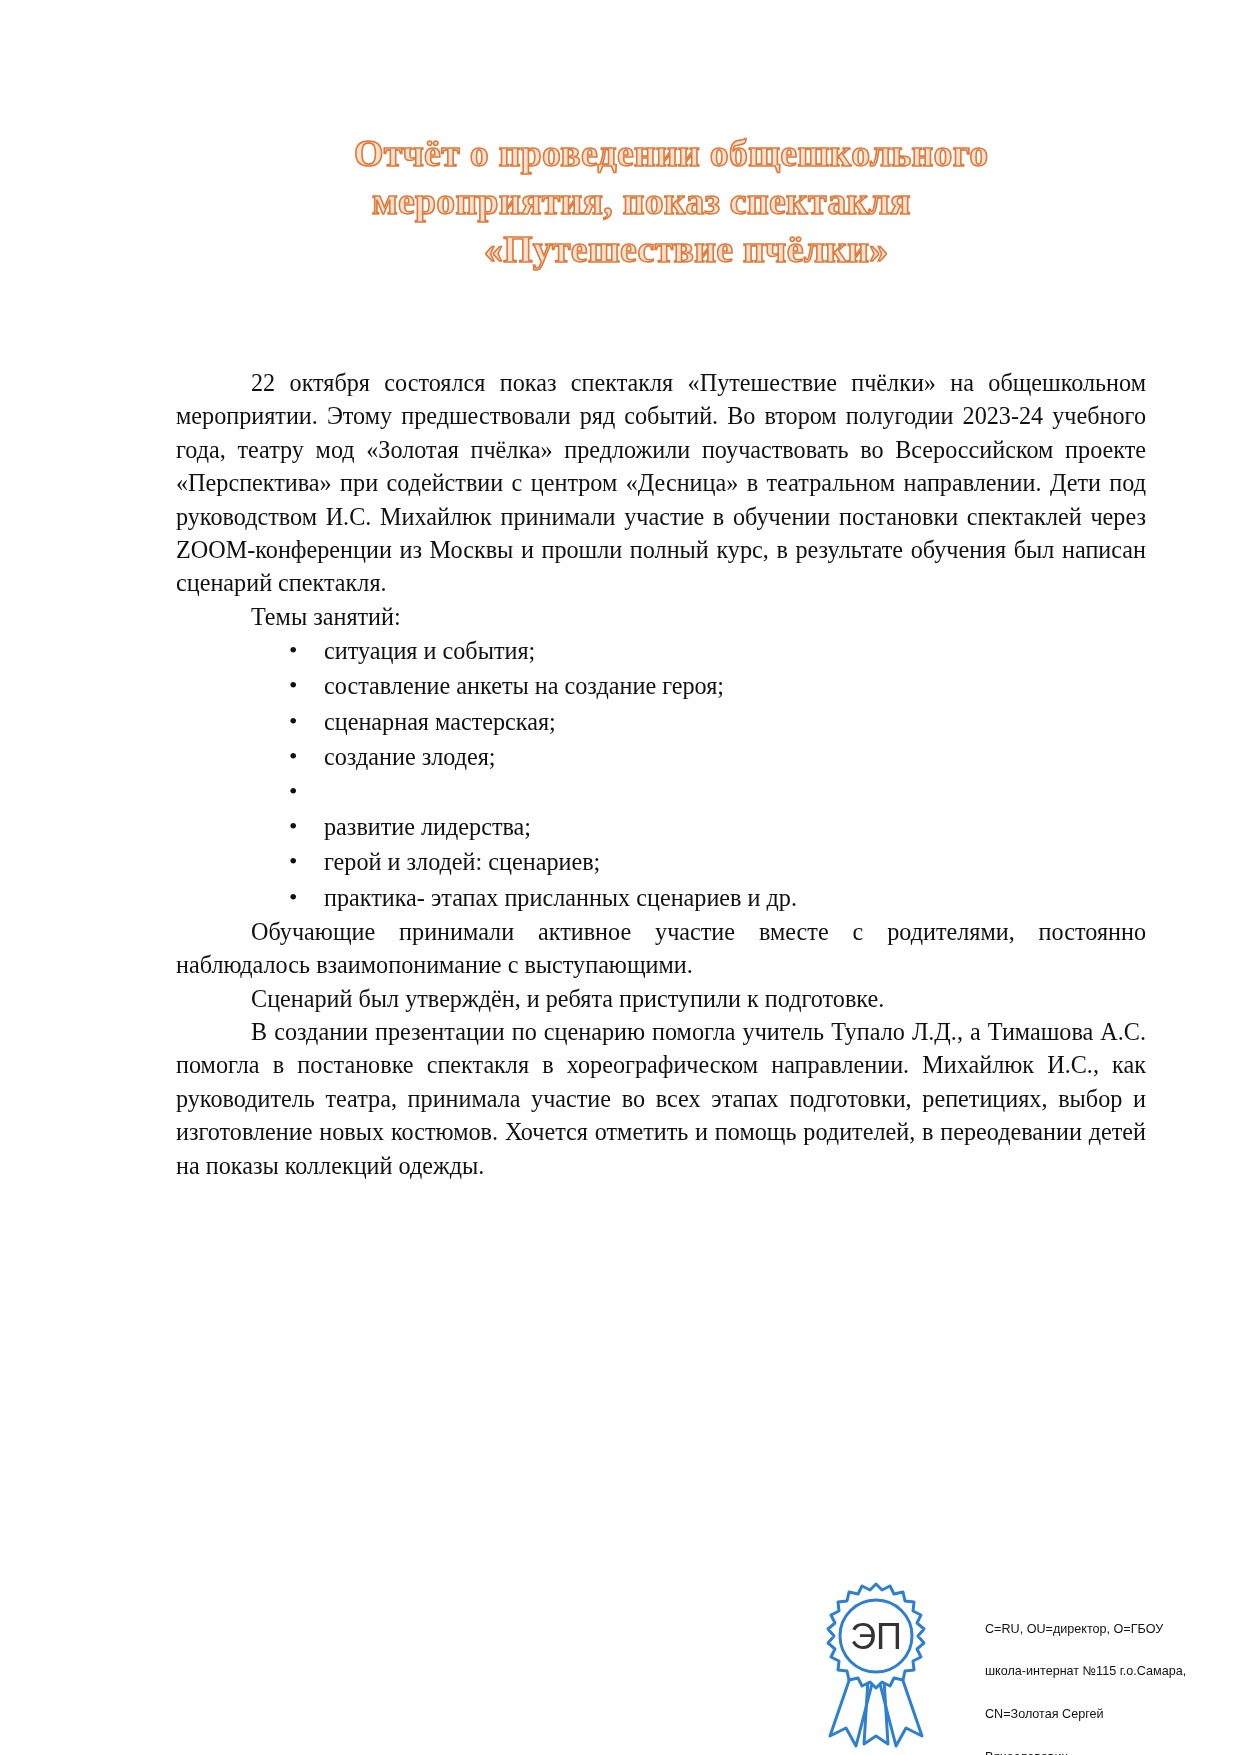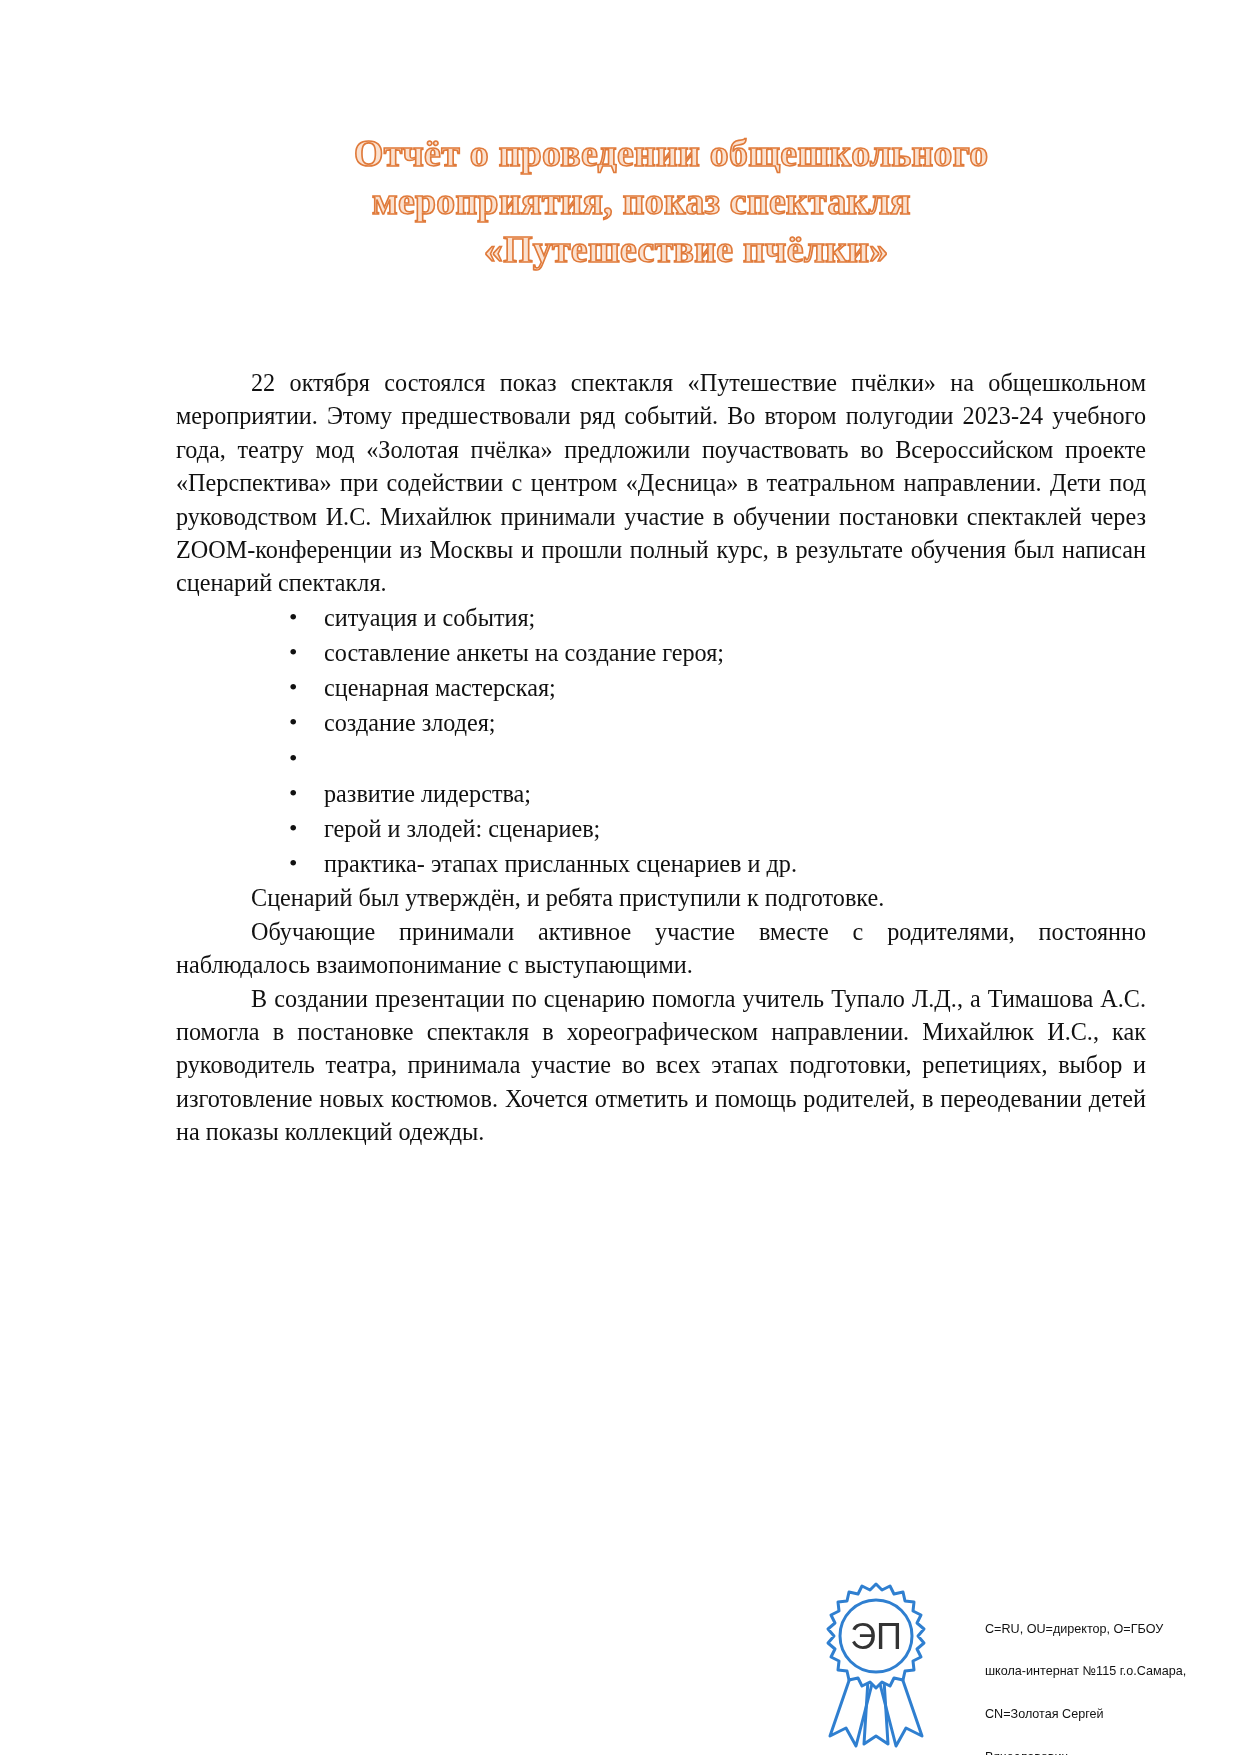--- a/index.html
+++ b/index.html
@@ -50,32 +50,33 @@
 <body>
 
 <div class="page">
 
   <div class="title t1">Отчёт о проведении общешкольного</div>
   <div class="title t2">мероприятия, показ спектакля</div>
   <div class="title t3">«Путешествие пчёлки»</div>
 
   <div class="body">
     <p class="p">22 октября состоялся показ спектакля «Путешествие пчёлки» на общешкольном мероприятии. Этому предшествовали ряд событий. Во втором полугодии 2023-24 учебного года, театру мод «Золотая пчёлка» предложили поучаствовать во Всероссийском проекте «Перспектива» при содействии с центром «Десница» в театральном направлении. Дети под руководством И.С. Михайлюк принимали участие в обучении постановки спектаклей через ZOOM-конференции из Москвы и прошли полный курс, в результате обучения был написан сценарий спектакля.</p>
+    <p class="p nojust">Темы занятий:</p>
     <ul class="list">
       <li><span class="bullet">•</span><span>ситуация и события;</span></li>
       <li><span class="bullet">•</span><span>составление анкеты на создание героя;</span></li>
       <li><span class="bullet">•</span><span>сценарная мастерская;</span></li>
       <li><span class="bullet">•</span><span>создание злодея;</span></li>
       <li><span class="bullet">•</span></li>
       <li><span class="bullet">•</span><span>развитие лидерства;</span></li>
       <li><span class="bullet">•</span><span>герой и злодей: сценариев;</span></li>
       <li><span class="bullet">•</span><span>практика- этапах присланных сценариев и др.</span></li>
     </ul>
+    <p class="p">Обучающие принимали активное участие вместе с родителями, постоянно наблюдалось взаимопонимание с выступающими.</p>
     <p class="p nojust">Сценарий был утверждён, и ребята приступили к подготовке.</p>
-    <p class="p">Обучающие принимали активное участие вместе с родителями, постоянно наблюдалось взаимопонимание с выступающими.</p>
     <p class="p">В создании презентации по сценарию помогла учитель Тупало Л.Д., а Тимашова А.С. помогла в постановке спектакля в хореографическом направлении.  Михайлюк И.С., как руководитель театра, принимала участие во всех этапах подготовки, репетициях, выбор и изготовление новых костюмов. Хочется отметить и помощь родителей, в переодевании детей на показы коллекций одежды.</p>
   </div>
 
   <svg class="stamp" viewBox="0 0 128 176">
     <g fill="none" stroke="#2f7fd0" stroke-width="3" stroke-linejoin="round">
       <path d="M40 96 L18 160 L34 152 L44 170 L60 108"></path>
       <path d="M88 96 L110 160 L94 152 L84 170 L68 108"></path>
       <path d="M56 104 L52 168 L64 160 L76 168 L72 104"></path>
       <path fill="#fff" d="
         M64 8 L70 14 L78 10 L82 18 L91 16 L93 25 L102 26 L101 35 L109 39 L105 47 L112 53 L106 60

